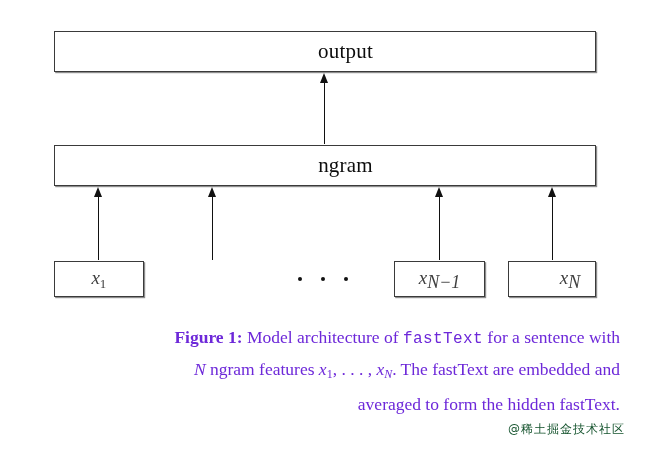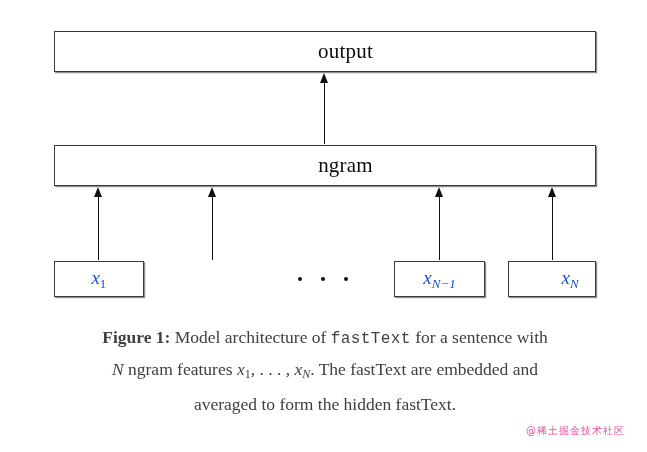--- a/index.html
+++ b/index.html
@@ -62,32 +62,32 @@
   
   .input-box {
     top: 261px;
     height: 36px;
   }
   .input-label {
     font-family: "Liberation Serif", "DejaVu Serif", serif;
     font-style: italic;
     font-size: 19px;
     line-height: 1;
-    color: #1d4ed8;
+    color: #404040;
     white-space: nowrap;
   }
   .input-label .sub {
     font-style: normal;
     font-size: 13px;
     vertical-align: -4px;
     letter-spacing: 0.3px;
   }
   .input-label .sub-ital {
     font-style: italic;
-    font-size: 13px;
+    font-size: 18px;
     vertical-align: -4px;
   }
 
   #input-box-1 { left: 54px;  width: 90px; }
   #input-box-2 { left: 168px; width: 90px; }
   #input-box-3 { left: 394px; width: 91px; }
   #input-box-4 { left: 508px; width: 88px; padding-left: 36px; }
 
   
   #ellipsis {
@@ -151,22 +151,22 @@
 
   
   #figure-caption {
     position: absolute;
     left: 30px;
     top: 322px;
     width: 590px;
     font-family: "Liberation Serif", "DejaVu Serif", serif;
     font-size: 17.5px;
     line-height: 30px;
-    color: #404040;
-    text-align: center;
+    color: #6d28d9;
+    text-align: right;
   }
   #figure-caption .cap-label {
     font-weight: bold;
   }
   #figure-caption .mono {
     font-family: "Liberation Mono", "DejaVu Sans Mono", monospace;
     font-size: 16px;
     letter-spacing: 0.4px;
   }
   #figure-caption .math-ital {
@@ -180,23 +180,23 @@
     display: block;
     white-space: nowrap;
   }
 
   
   #watermark {
     position: absolute;
     right: 22px;
     bottom: 14px;
     font-family: "DejaVu Sans", "Liberation Sans", sans-serif;
-    font-size: 10px;
+    font-size: 12px;
     letter-spacing: 1px;
-    color: #ec4899;
+    color: #14532d;
     user-select: none;
     white-space: nowrap;
   }
 </style>
 </head>
 <body>
 
 <div id="figure-canvas">
 
   <div class="node-box" id="output-box">

